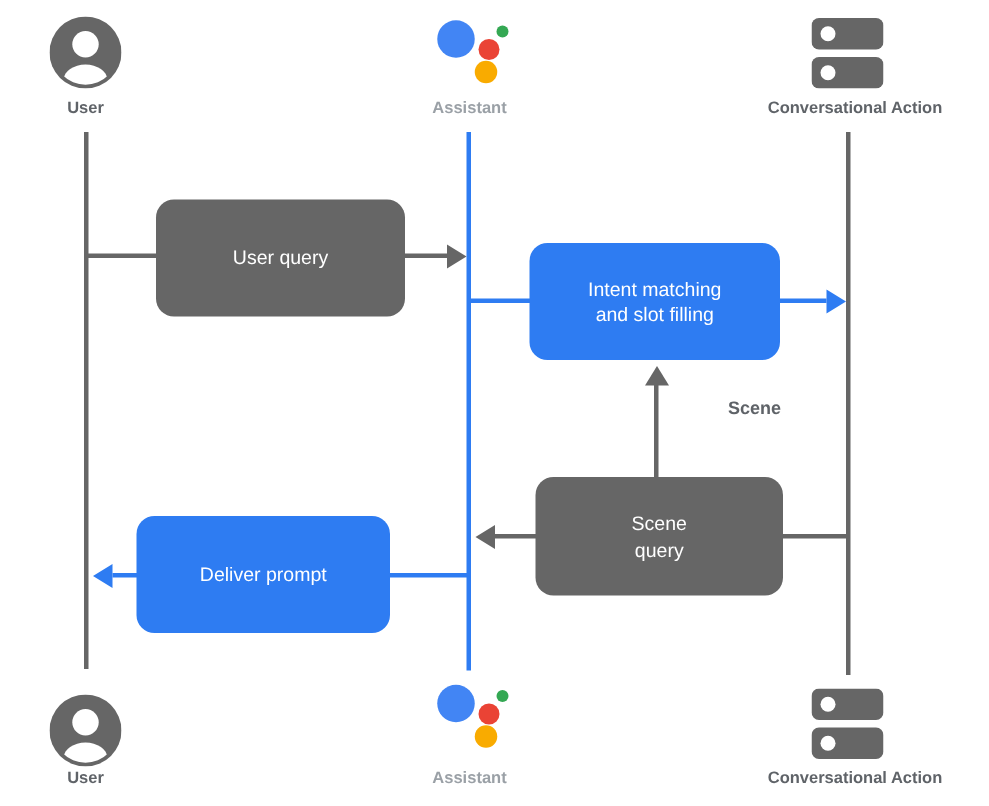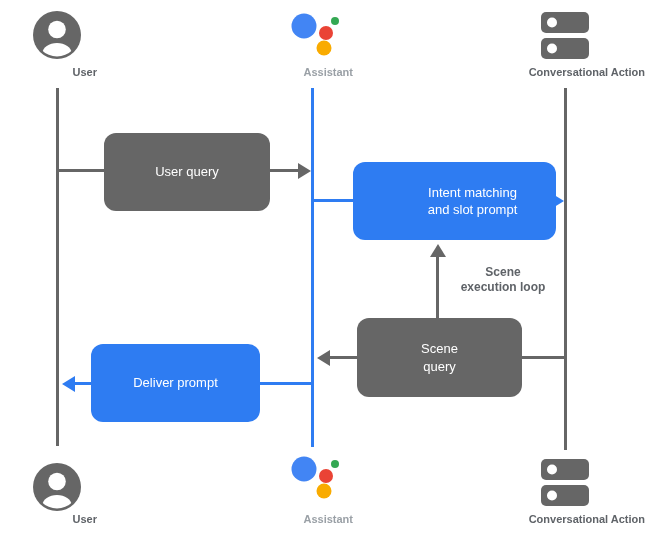--- a/index.html
+++ b/index.html
@@ -12,36 +12,36 @@
   #line-user{left:56px;top:88px;height:358px;}
   #line-assistant{left:311px;top:88px;height:359px;}
   #line-action{left:564px;top:88px;height:362px;}
   
   .flowbox{position:absolute;border-radius:12px;display:flex;flex-direction:column;
            align-items:center;justify-content:center;color:#fff;font-size:13px;
            line-height:1.32;text-align:center;z-index:3;}
   .flowbox.gray{background:#666666;}
   .flowbox.blue{background:#2E7CF2;}
   #box-user-query{left:104px;top:133px;width:166px;height:78px;}
-  #box-intent{left:353px;top:162px;width:167px;height:78px;padding-left:36px;}
+  #box-intent{left:353px;top:162px;width:167px;height:78px;}
   #box-scene-logic{left:357px;top:318px;width:165px;height:79px;}
   #box-deliver{left:91px;top:344px;width:169px;height:78px;}
   
   .hline{position:absolute;height:3px;z-index:2;}
   .vline{position:absolute;width:3px;z-index:2;}
   .gray-fill{background:#666666;}
   .blue-fill{background:#2E7CF2;}
   .head{position:absolute;width:0;height:0;z-index:2;}
   .head.right.gray-h{border-top:8px solid transparent;border-bottom:8px solid transparent;border-left:13px solid #666666;}
   .head.right.blue-h{border-top:8px solid transparent;border-bottom:8px solid transparent;border-left:13px solid #2E7CF2;}
   .head.left.gray-h{border-top:8px solid transparent;border-bottom:8px solid transparent;border-right:13px solid #666666;}
   .head.left.blue-h{border-top:8px solid transparent;border-bottom:8px solid transparent;border-right:13px solid #2E7CF2;}
   .head.up.gray-h{border-left:8px solid transparent;border-right:8px solid transparent;border-bottom:13px solid #666666;}
   
-  .actor-label{position:absolute;font-size:11px;font-weight:bold;text-align:right;
+  .actor-label{position:absolute;font-size:11px;font-weight:bold;text-align:center;
                color:#5F6368;z-index:4;}
   .actor-label.light{color:#9AA0A6;}
   
   #scene-loop-label{position:absolute;left:438px;top:265px;width:130px;text-align:center;
                     font-size:12px;font-weight:bold;color:#5F6368;line-height:15px;z-index:2;}
   .icon{position:absolute;z-index:4;}
 </style>
 </head>
 <body>
 
@@ -63,35 +63,34 @@
 
 <div class="vline gray-fill" style="left:436px;top:256px;height:63px;"></div>
 <div class="head up gray-h" style="left:430px;top:244px;"></div>
 
 <div id="box-user-query" class="flowbox gray">
   <span>User query</span>
 </div>
 
 <div id="box-intent" class="flowbox blue">
   <span>Intent matching</span>
-  <span>and slot prompt</span>
+  <span>and slot filling</span>
 </div>
 
 <div id="box-scene-logic" class="flowbox gray">
   <span>Scene</span>
   <span>query</span>
 </div>
 
 <div id="box-deliver" class="flowbox blue">
   <span>Deliver prompt</span>
 </div>
 
 <div id="scene-loop-label">
   <div>Scene</div>
-  <div>execution loop</div>
 </div>
 
 <svg class="icon" style="left:33px;top:11px;" width="48" height="48" viewBox="0 0 48 48">
   <defs>
       <clipPath id="uc1">
         <circle cx="24" cy="24" r="21.5"></circle>
       </clipPath>
     </defs>
   <circle cx="24" cy="24" r="24" fill="#666666"></circle>
   <circle cx="24" cy="18.5" r="8.8" fill="#ffffff"></circle>

